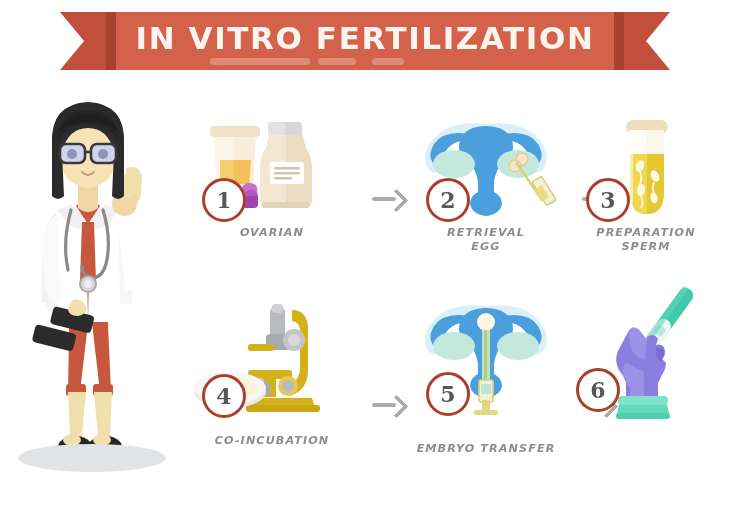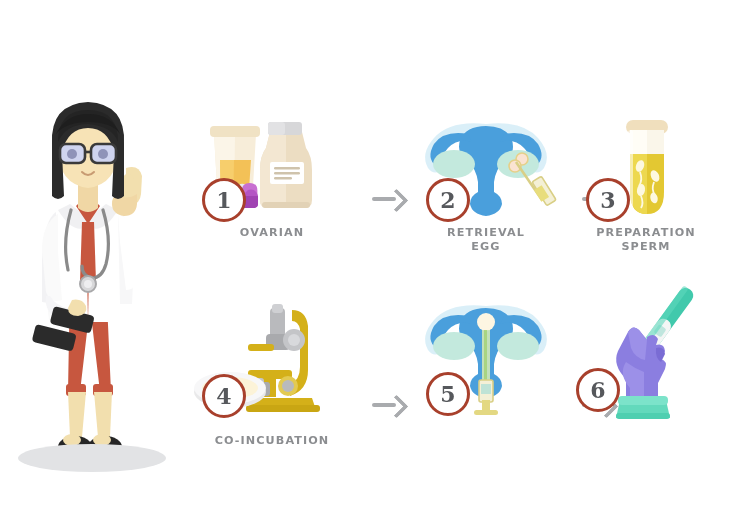--- a/index.html
+++ b/index.html
@@ -36,40 +36,51 @@
   .doctor{position:absolute;left:8px;top:92px;width:180px;height:400px;}
   .dshadow{position:absolute;left:10px;top:352px;width:148px;height:28px;border-radius:50%;background:#e2e3e5;}
 
   
   .steps{position:absolute;left:196px;top:104px;width:526px;height:400px;}
   .step{position:absolute;width:152px;}
   .art{position:relative;width:152px;height:118px;}
   .caption{
     text-align:center;color:#8b8d90;font-weight:bold;
     font-size:11.2px;letter-spacing:1.1px;line-height:13.5px;
-    font-family:"DejaVu Sans", sans-serif;margin-top:4px;
+    font-family:"DejaVu Sans", sans-serif;margin-top:4px;font-style:italic;
   }
   .num{
     position:absolute;width:38px;height:38px;border-radius:50%;
     background:#ffffff;border:3px solid #a8402c;
     display:flex;align-items:center;justify-content:center;
     color:#56585c;font-size:22px;font-weight:bold;
     font-family:"DejaVu Serif", serif;z-index:9;
   }
   .arrow{position:absolute;width:34px;height:22px;}
   .arrow .shaft{position:absolute;left:0;top:9px;width:24px;height:4px;background:#a9abae;border-radius:2px;}
   .arrow .head{position:absolute;right:1px;top:4px;width:13px;height:13px;border-top:4px solid #a9abae;border-right:4px solid #a9abae;transform:rotate(45deg);border-radius:2px;}
 
   svg{display:block;overflow:visible;}
 </style>
 </head>
 <body>
 
 <div id="stage">
 
+  <div class="ribbon">
+    <div class="tail left"></div>
+    <div class="tail right"></div>
+    <div class="notchL"></div>
+    <div class="notchR"></div>
+    <div class="body"></div>
+    <div class="hl a"></div>
+    <div class="hl b"></div>
+    <div class="hl c"></div>
+    <div class="title">IN VITRO FERTILIZATION</div>
+  </div>
 
   <div class="doctor">
     <div class="dshadow"></div>
     <svg width="180" height="400" viewBox="0 0 180 400">
 
       <g>
         <path d="M62 188 L98 188 L103 300 L92 300 L82 214 L72 300 L60 300 Z" fill="#c7573f"></path>
         <rect x="58" y="292" width="20" height="12" rx="3" fill="#c7573f"></rect>
         <rect x="85" y="292" width="20" height="12" rx="3" fill="#c7573f"></rect>
         <path d="M60 300 L78 300 L74 345 L62 345 Z" fill="#f2dfae"></path>
@@ -293,20 +304,23 @@
 
           <rect x="72" y="30" width="8" height="62" fill="#cfe7b6" opacity="0.9"></rect>
           <rect x="74" y="30" width="3" height="62" fill="#9ccf6b" opacity="0.7"></rect>
           <rect x="69" y="80" width="14" height="22" rx="2" fill="#f4f0d6" stroke="#d9cf86" stroke-width="1.6"></rect>
           <rect x="71" y="84" width="10" height="10" fill="#bfe3d6"></rect>
           <rect x="72" y="100" width="8" height="12" fill="#e3d882"></rect>
           <rect x="64" y="110" width="24" height="5" rx="2.5" fill="#e3d882"></rect>
         </svg>
       </div>
       <div class="num" style="left:16px;top:72px;">5</div>
+      <div class="caption" style="margin-top:24px;">
+        <div>EMBRYO TRANSFER</div>
+      </div>
     </div>
 
     <div class="arrow" style="left:386px;top:290px;">
       <div class="shaft"></div>
       <div class="head"></div>
     </div>
 
     <div class="step" style="left:374px;top:196px;">
       <div class="art">
         <svg width="152" height="118" viewBox="0 0 152 118">

